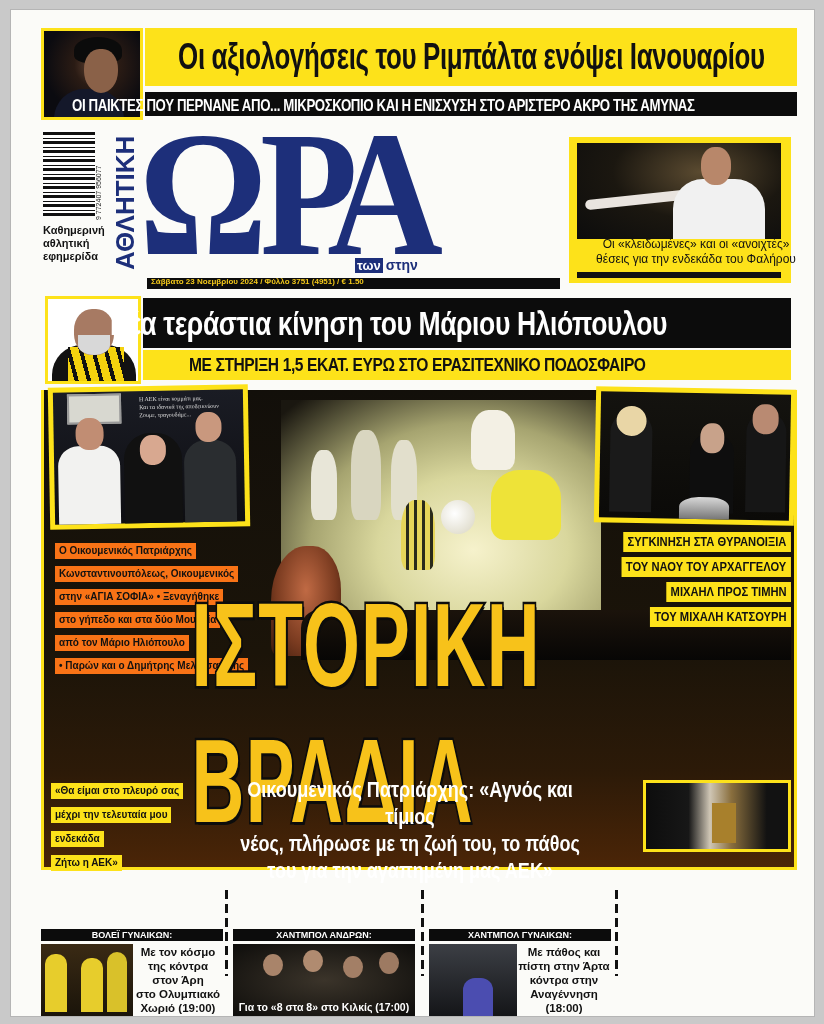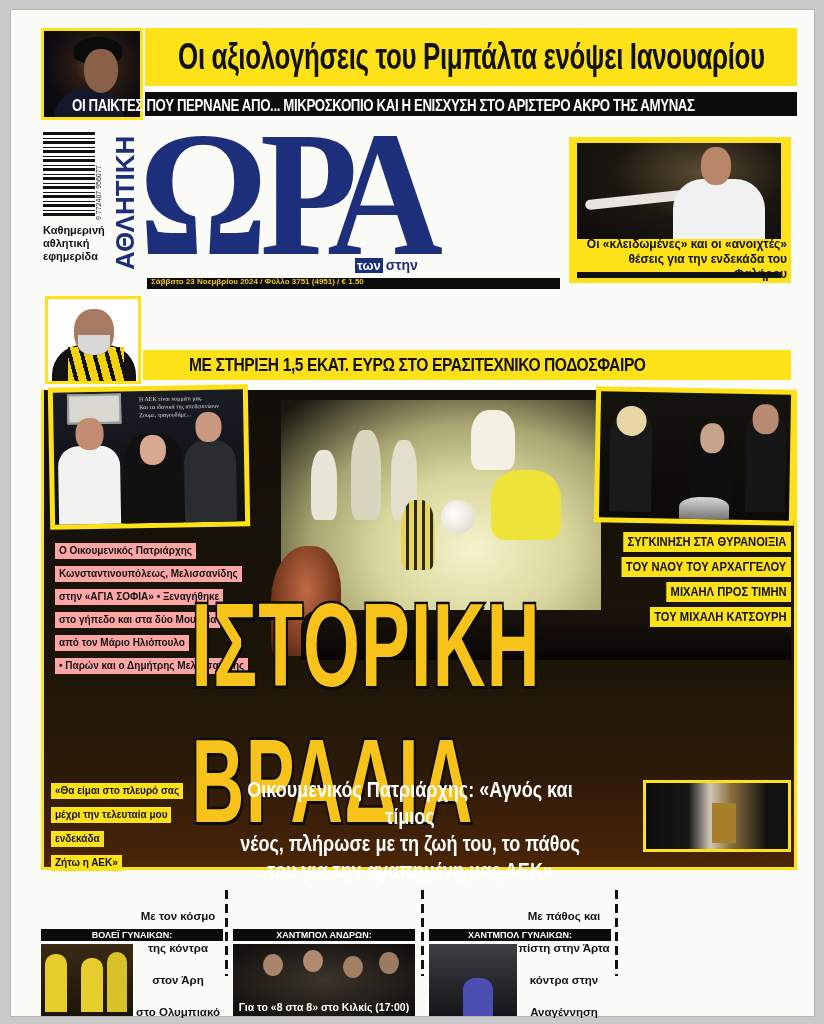--- a/index.html
+++ b/index.html
@@ -37,21 +37,21 @@
   .promo1 .brand { position:absolute; left:22px; top:2px; color:#fff; font-size: 12px; font-weight:700; }
   .promo1 .p-a { position:absolute; left:18px; top:16px; width:34px; height:70px; background:#2a0f14; border-radius: 40% 40% 10% 10%; }
   .promo1 .p-b { position:absolute; left:88px; top:12px; width:40px; height:76px; background:#e0a324; border-radius: 40% 40% 10% 10%; }
   .promo1 .ball { position:absolute; left:120px; top:44px; width:16px; height:16px; background:#d06020; border-radius:50%; }
   .promo1 .cap { position:absolute; left: 0; right:0; bottom: 4px; text-align:center; color:#fde21a; font-size: 12px; line-height: 14px; font-weight: 700; text-shadow: 0 0 2px #c01010, 0 0 2px #c01010; }
   .promo2 { left: 558px; top: 127px; width: 222px; height: 146px; background: #fde21a; padding: 5px; }
   .promo2 .img { position:absolute; left: 8px; top: 6px; width: 204px; height: 96px; background: radial-gradient(ellipse at 60% 30%, #5a4a30 0%, #1b1710 50%, #0c0c0c 100%); overflow:hidden; }
   .promo2 .shirt { position:absolute; left: 96px; top: 36px; width: 92px; height: 64px; background:#f1f1f1; border-radius: 30px 30px 0 0; }
   .promo2 .arm { position:absolute; left: 8px; top: 52px; width: 100px; height: 10px; background:#e9e4df; transform: rotate(-6deg); border-radius:5px; }
   .promo2 .head { position:absolute; left: 124px; top: 4px; width: 30px; height: 38px; background:#b8876a; border-radius:45%; }
-  .promo2 .cap { position:absolute; left: 6px; top: 100px; width: 212px; text-align:right; color: #111; font-size: 12px; line-height: 15px; font-weight: 700; }
+  .promo2 .cap { position:absolute; left: 21px; top: 100px; width: 212px; text-align:center; color: #111; font-size: 12px; line-height: 15px; font-weight: 400; }
   .promo2 .bar { position:absolute; left: 8px; bottom: 5px; width: 204px; height: 6px; background:#111; }
 
   
   .m-photo { left: 34px; top: 286px; width: 96px; height: 88px; border: 3px solid #fde21a; background: #fff; overflow:hidden; }
   .m-photo .body { position:absolute; left: 4px; top: 46px; width: 84px; height: 44px; background:#121212; border-radius: 30px 30px 0 0; }
   .m-photo .scarf { position:absolute; left: 20px; top: 48px; width: 56px; height: 40px; background: repeating-linear-gradient(75deg, #f4d20e 0 8px, #111 8px 12px); }
   .m-photo .head { position:absolute; left: 26px; top: 10px; width: 40px; height: 46px; background:#a77a63; border-radius: 45%; }
   .m-photo .beard { position:absolute; left: 30px; top: 36px; width: 32px; height: 20px; background:#d8d8d8; border-radius: 0 0 50% 50%; }
   .m-head { left: 132px; top: 288px; width: 648px; height: 50px; display:flex; align-items:center; justify-content:center; }
   .m-head span { font-size: 34px; color: #fff; transform: scaleX(0.78); display:inline-block; }
@@ -71,21 +71,21 @@
   .photo-left .plaque { position:absolute; left: 86px; top: 4px; width: 100px; height: 40px; color:#ddd; font-size: 6px; font-family: "Liberation Serif", serif; line-height: 8px; }
   .photo-left .frame { position:absolute; left: 14px; top: 2px; width: 54px; height: 30px; background:#d8d8d0; border:2px solid #999; }
   .pl-man1 { position:absolute; left: 4px; top: 54px; width: 62px; height: 80px; background:#f2f2f0; border-radius: 20px 20px 0 0; }
   .pl-man1h { position:absolute; left: 22px; top: 26px; width: 28px; height: 32px; background:#c18d73; border-radius: 45%; }
   .pl-man2 { position:absolute; left: 70px; top: 42px; width: 58px; height: 92px; background:#111; border-radius: 26px 26px 0 0; }
   .pl-man2h { position:absolute; left: 86px; top: 44px; width: 26px; height: 30px; background:#d8a890; border-radius: 45%; }
   .pl-man3 { position:absolute; left: 130px; top: 50px; width: 52px; height: 84px; background:#2a2d30; border-radius: 22px 22px 0 0; }
   .pl-man3h { position:absolute; left: 142px; top: 22px; width: 26px; height: 30px; background:#c9987e; border-radius: 45%; }
 
   .caption-left { left: 44px; top: 530px; width: 200px; }
-  .caption-left div { background: #fca5a5; color: #111; font-size: 10px; font-weight:700; padding: 2px 4px; margin-bottom: 4px; display: inline-block; white-space: nowrap; line-height: 12px; }
+  .caption-left div { background: #f97316; color: #111; font-size: 10px; font-weight:700; padding: 2px 4px; margin-bottom: 4px; display: inline-block; white-space: nowrap; line-height: 12px; }
 
   .photo-right { left: 584px; top: 378px; width: 200px; height: 136px; background: #fde21a; padding: 5px; transform: rotate(1deg); }
   .photo-right .img { width:100%; height:100%; background: linear-gradient(180deg, #14130f, #0b0a08); position:relative; overflow:hidden; }
   .pr-w { position:absolute; left: 10px; top: 20px; width: 42px; height: 100px; background:#1a1a1a; border-radius: 20px 20px 0 0; }
   .pr-wh { position:absolute; left: 16px; top: 14px; width: 30px; height: 30px; background:#e9d6a6; border-radius: 50%; }
   .pr-p { position:absolute; left: 90px; top: 40px; width: 44px; height: 80px; background:#0e0e0e; border-radius: 20px 20px 0 0; }
   .pr-ph { position:absolute; left: 100px; top: 30px; width: 24px; height: 30px; background:#c8a28a; border-radius: 45%; }
   .pr-m { position:absolute; left: 146px; top: 18px; width: 40px; height: 100px; background:#161616; border-radius: 20px 20px 0 0; }
   .pr-mh { position:absolute; left: 152px; top: 10px; width: 26px; height: 30px; background:#b98a72; border-radius: 45%; }
   .pr-urn { position:absolute; left: 80px; top: 104px; width: 50px; height: 24px; background: linear-gradient(180deg, #d8d8d8, #6e6e6e); border-radius: 40% 40% 0 0; }
@@ -100,21 +100,21 @@
   .quote-left div { background: #fde21a; color: #111; font-size: 10px; font-weight:700; padding: 2px 4px; margin-bottom: 5px; display:inline-block; white-space:nowrap; line-height: 12px; }
   .quote-main { left: 176px; top: 766px; width: 446px; text-align: center; color: #fff; font-size: 22px; font-weight: 700; line-height: 27px; }
   .quote-main span { display:inline-block; transform: scaleX(0.82); }
   .small-photo { left: 632px; top: 770px; width: 148px; height: 72px; border: 3px solid #fde21a; background: linear-gradient(90deg, #0d0d0d 0%, #171717 30%, #cfc6b5 45%, #8a6f3e 60%, #121212 85%); }
   .small-photo .door { position:absolute; left: 66px; top: 20px; width: 24px; height: 40px; background: #a8802c; }
 
   
   .bot { top: 878px; width: 182px; height: 88px; margin-top: 41px; }
   .bot .lbl { position:absolute; left: 0; top: 0; width: 100%; height: 12px; background:#0c0c0c; color:#fff; font-size: 9px; font-weight:700; text-align:center; line-height: 12px; }
   .bot .ph { position:absolute; top: 15px; height: 72px; }
-  .bot .txt { position:absolute; top: 15px; height: 72px; color: #111; font-weight: 700; font-size: 11.5px; line-height: 14px; text-align: center; display:flex; flex-direction:column; justify-content:center;gap:18px; }
+  .bot .txt { position:absolute; top: 15px; height: 72px; color: #111; font-weight: 700; font-size: 11.5px; line-height: 14px; text-align: center; display:flex; flex-direction:column; justify-content:center; }
   .bot .txt span { display:block; white-space:nowrap; }
   .sep { top: 880px; width: 3px; height: 86px; background: repeating-linear-gradient(180deg, #111 0 9px, transparent 9px 14px); }
 </style>
 </head>
 <body>
 
 <div class="page">
 
   <div class="abs top-photo">
     <div class="suit"></div>
@@ -157,20 +157,23 @@
       <div>θέσεις για την ενδεκάδα του Φαλήρου</div>
     </div>
     <div class="bar"></div>
   </div>
 
   <div class="abs m-photo">
     <div class="body"></div>
       <div class="scarf"></div>
       <div class="head"></div>
       <div class="beard"></div>
+  </div>
+  <div class="abs m-head black">
+    <span class="cond">Νέα τεράστια κίνηση του Μάριου Ηλιόπουλου</span>
   </div>
   <div class="abs m-sub yellow">
     <span class="cond">ΜΕ ΣΤΗΡΙΞΗ 1,5 ΕΚΑΤ. ΕΥΡΩ ΣΤΟ ΕΡΑΣΙΤΕΧΝΙΚΟ ΠΟΔΟΣΦΑΙΡΟ</span>
   </div>
 
   <div class="abs main"></div>
   <div class="abs main-screen">
     <div class="player" style="left:30px;top:50px;width:26px;height:70px;background:#e8e6d8;"></div>
     <div class="player" style="left:70px;top:30px;width:30px;height:90px;background:#d9d6c0;"></div>
     <div class="player" style="left:110px;top:40px;width:26px;height:80px;background:#e2dfcc;"></div>
@@ -194,21 +197,21 @@
         <div class="pl-man1h"></div>
       <div class="pl-man2"></div>
         <div class="pl-man2h"></div>
       <div class="pl-man3"></div>
         <div class="pl-man3h"></div>
     </div>
   </div>
 
   <div class="abs caption-left">
     <div>Ο Οικουμενικός Πατριάρχης</div><br>
-    <div>Κωνσταντινουπόλεως, Μελισσανίδης</div><br>
+    <div>Κωνσταντινουπόλεως, Οικουμενικός</div><br>
     <div>στην «ΑΓΙΑ ΣΟΦΙΑ» • Ξεναγήθηκε</div><br>
     <div>στο γήπεδο και στα δύο Μουσεία</div><br>
     <div>από τον Μάριο Ηλιόπουλο</div><br>
     <div>• Παρών και ο Δημήτρης Μελισσανίδης</div>
   </div>
 
   <div class="abs photo-right">
     <div class="img">
       <div class="pr-w"></div>
         <div class="pr-wh"></div>

